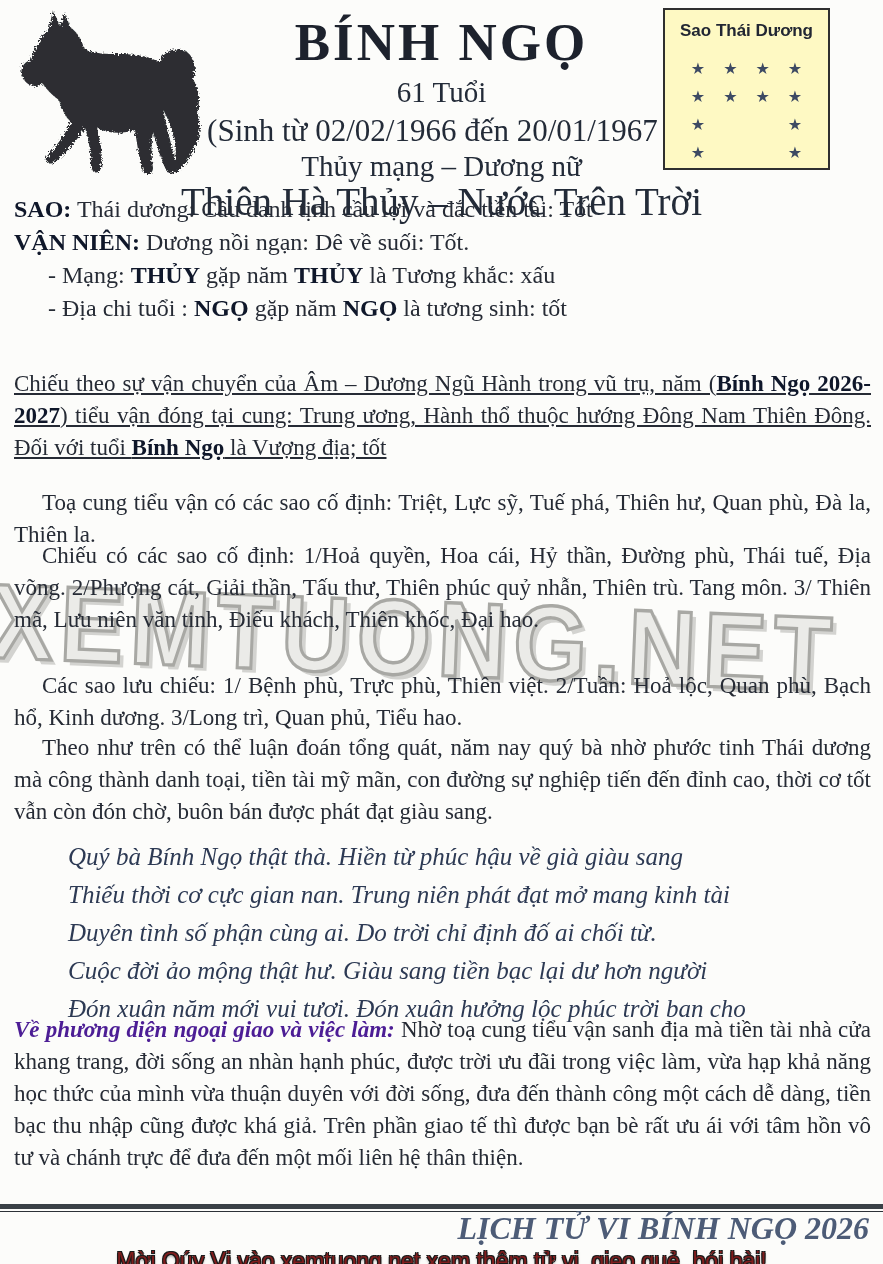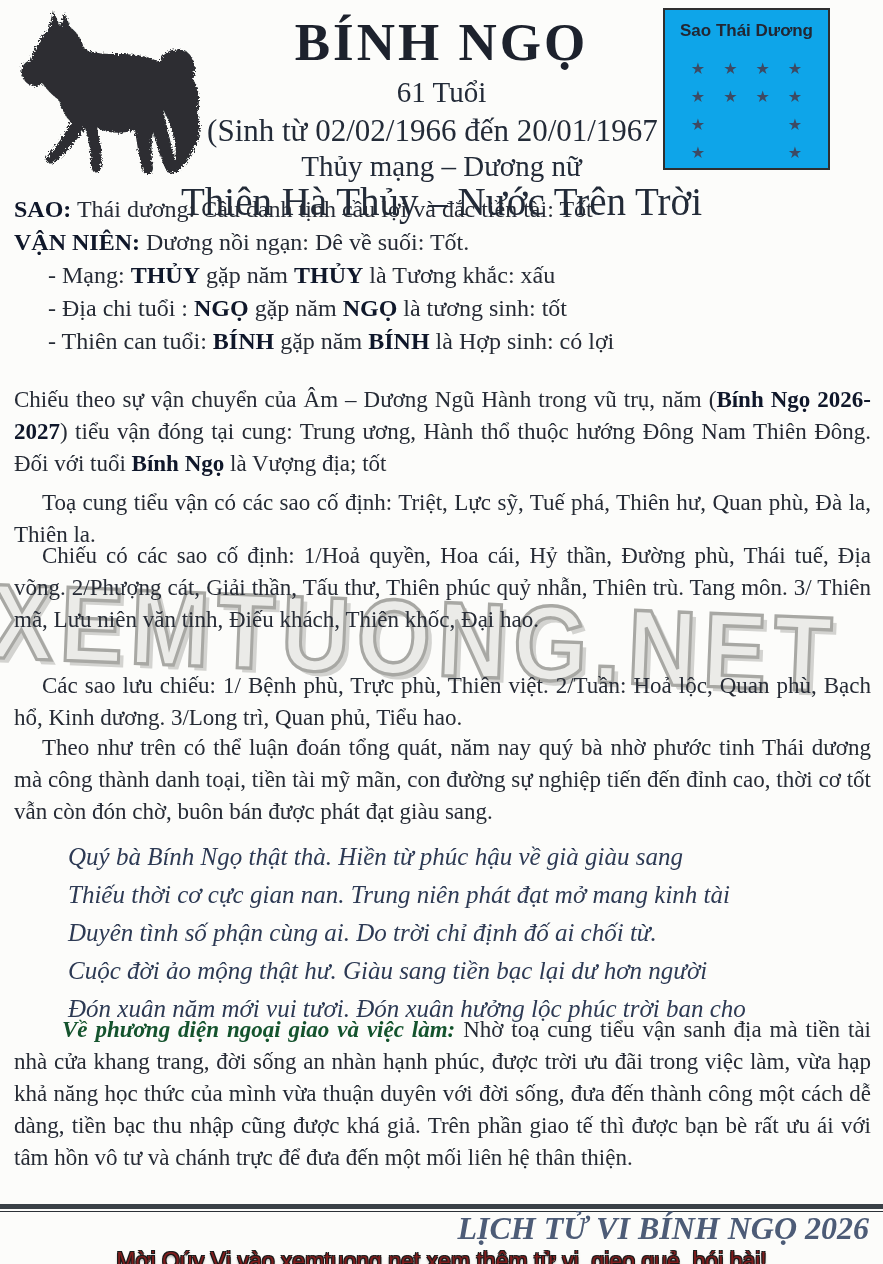--- a/index.html
+++ b/index.html
@@ -15,37 +15,37 @@
   
   .horse{position:absolute;left:6px;top:4px;width:202px;height:182px;z-index:1;}
   .titles{position:absolute;left:0;right:0;top:14px;text-align:center;z-index:1;}
   .titles .t1{font-size:53px;font-weight:700;letter-spacing:3px;color:#1d222d;line-height:56px;}
   .titles .t2{font-size:29px;color:#232b38;line-height:40px;margin-top:2px;}
   .titles .t3{font-size:31px;color:#232b38;line-height:37px;}
   .titles .t4{font-size:29px;color:#232b38;line-height:35px;}
   .titles .t5{font-size:39px;color:#232b38;line-height:35px;}
   .starbox{
     position:absolute;top:8px;right:53px;width:163px;height:158px;
-    border:2px solid #2f2f2f;background:#0ea5e9;z-index:2;
+    border:2px solid #2f2f2f;background:#fef9c3;z-index:2;
   }
   .starbox .sbt{
     font-family:"Liberation Sans", sans-serif;font-weight:700;
     font-size:17px;color:#222733;text-align:center;margin-top:11px;
   }
   .stargrid{margin:14px 24px 0 24px;}
   .star-row{display:flex;justify-content:space-between;height:28px;align-items:center;}
   .star-cell{width:18px;text-align:center;font-size:16px;color:#3d4a63;line-height:18px;}
   
   .abs{position:absolute;left:14px;right:12px;z-index:1;}
   .sumline{font-size:24px;line-height:33px;white-space:nowrap;color:#262b35;}
   .sumline.dash{padding-left:34px;}
   .para{font-size:23px;line-height:32px;text-align:justify;color:#262b35;}
   .para.ind{text-indent:28px;}
   .sb{font-weight:700;color:#0f172a;}
-  .sbi{font-weight:700;font-style:italic;color:#14532d;margin-left:48px;}
+  .sbi{font-weight:700;font-style:italic;color:#4c1d95;}
   
   .poem{position:absolute;left:68px;top:838px;z-index:1;}
   .poem-line{
     font-size:25px;font-weight:400;font-style:italic;
     line-height:38px;color:#2d3a54;white-space:nowrap;
   }
   
   .watermark{
     position:absolute;left:-8px;top:568px;width:930px;z-index:0;
     font-family:"Liberation Sans", sans-serif;font-weight:700;
@@ -69,21 +69,21 @@
   }
   .caption{
     position:absolute;left:0;right:0;top:1229px;text-align:center;z-index:3;
     font-family:"Liberation Sans", sans-serif;font-size:23px;color:#7f1d1d;
     text-shadow:-1px -1px 0 #1a1a1a,1px -1px 0 #1a1a1a,-1px 1px 0 #1a1a1a,1px 1px 0 #1a1a1a,0 2px 3px rgba(0,0,0,.55);
     white-space:nowrap;
     margin-top:19px;
   }
   
   .p-sum{top:193px;}
-  .p1{top:384px;}
+  .p1{top:368px;text-decoration:underline;}
   .p2{top:487px;}
   .p3{top:540px;}
   .p4{top:638px;}
   .p5{top:670px;}
   .p6{top:732px;}
   .p7{top:1014px;}
 </style>
 </head>
 <body>
 
@@ -166,21 +166,20 @@
           <span class="star-cell">★</span>
         </div>
       </div>
   </div>
 
   <div class="abs p-sum">
     <div class="sumline"><span class="sb">SAO:</span><span> Thái dương: Cầu danh tịnh cầu lợi và đắc tiền tài: Tốt</span></div>
     <div class="sumline"><span class="sb">VẬN NIÊN:</span><span> Dương nồi ngạn: Dê về suối: Tốt.</span></div>
     <div class="sumline dash"><span>- Mạng: </span><span class="sb">THỦY</span><span> gặp năm </span><span class="sb">THỦY</span><span> là Tương khắc: xấu</span></div>
     <div class="sumline dash"><span>- Địa chi tuổi : </span><span class="sb">NGỌ</span><span> gặp năm </span><span class="sb">NGỌ</span><span> là tương sinh: tốt</span></div>
-    <div class="sumline dash"><span>- Thiên can tuổi: </span><span class="sb">BÍNH</span><span>  gặp năm </span><span class="sb">BÍNH</span><span> là Hợp sinh: có lợi</span></div>
   </div>
 
   <div class="abs para p1"><span>Chiếu theo sự vận chuyển của Âm – Dương Ngũ Hành trong vũ trụ, năm (</span><span class="sb">Bính Ngọ 2026-2027</span><span>) tiểu vận đóng tại cung: Trung ương, Hành thổ thuộc hướng Đông Nam Thiên Đông. Đối với tuổi </span><span class="sb">Bính Ngọ</span><span> là Vượng địa; tốt</span></div>
   <div class="abs para ind p2"><span>Toạ cung tiểu vận có các sao cố định: Triệt, Lực sỹ, Tuế phá, Thiên hư, Quan phù, Đà la, Thiên la.</span></div>
   <div class="abs para ind p3"><span>Chiếu có các sao cố định: 1/Hoả quyền, Hoa cái, Hỷ thần, Đường phù, Thái tuế, Địa võng. 2/Phượng cát, Giải thần, Tấu thư, Thiên phúc quỷ nhẫn, Thiên trù. Tang môn. 3/ Thiên mã, Lưu niên văn tinh, Điếu khách, Thiên khốc, Đại hao.</span></div>
   <div class="abs para ind p5"><span>Các sao lưu chiếu: 1/ Bệnh phù, Trực phù, Thiên việt. 2/Tuần: Hoả lộc, Quan phù, Bạch hổ, Kinh dương. 3/Long trì, Quan phủ, Tiểu hao.</span></div>
   <div class="abs para ind p6"><span>Theo như trên có thể luận đoán tổng quát, năm nay quý bà nhờ phước tinh Thái dương mà công thành danh toại, tiền tài mỹ mãn, con đường sự nghiệp tiến đến đỉnh cao, thời cơ tốt vẫn còn đón chờ, buôn bán được phát đạt giàu sang.</span></div>
 
   <div class="poem">
     <div class="poem-line">Quý bà Bính Ngọ thật thà. Hiền từ phúc hậu về già giàu sang</div>

